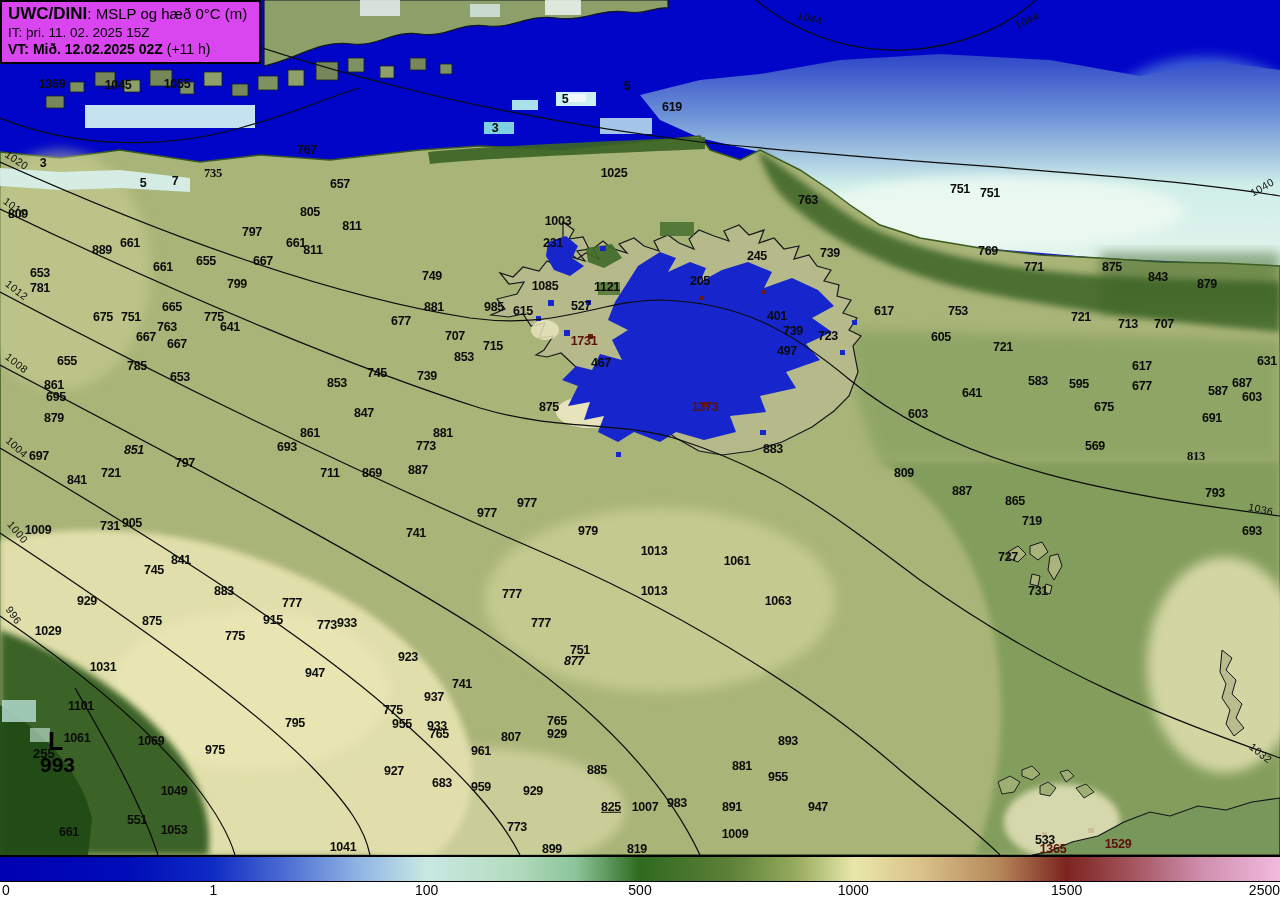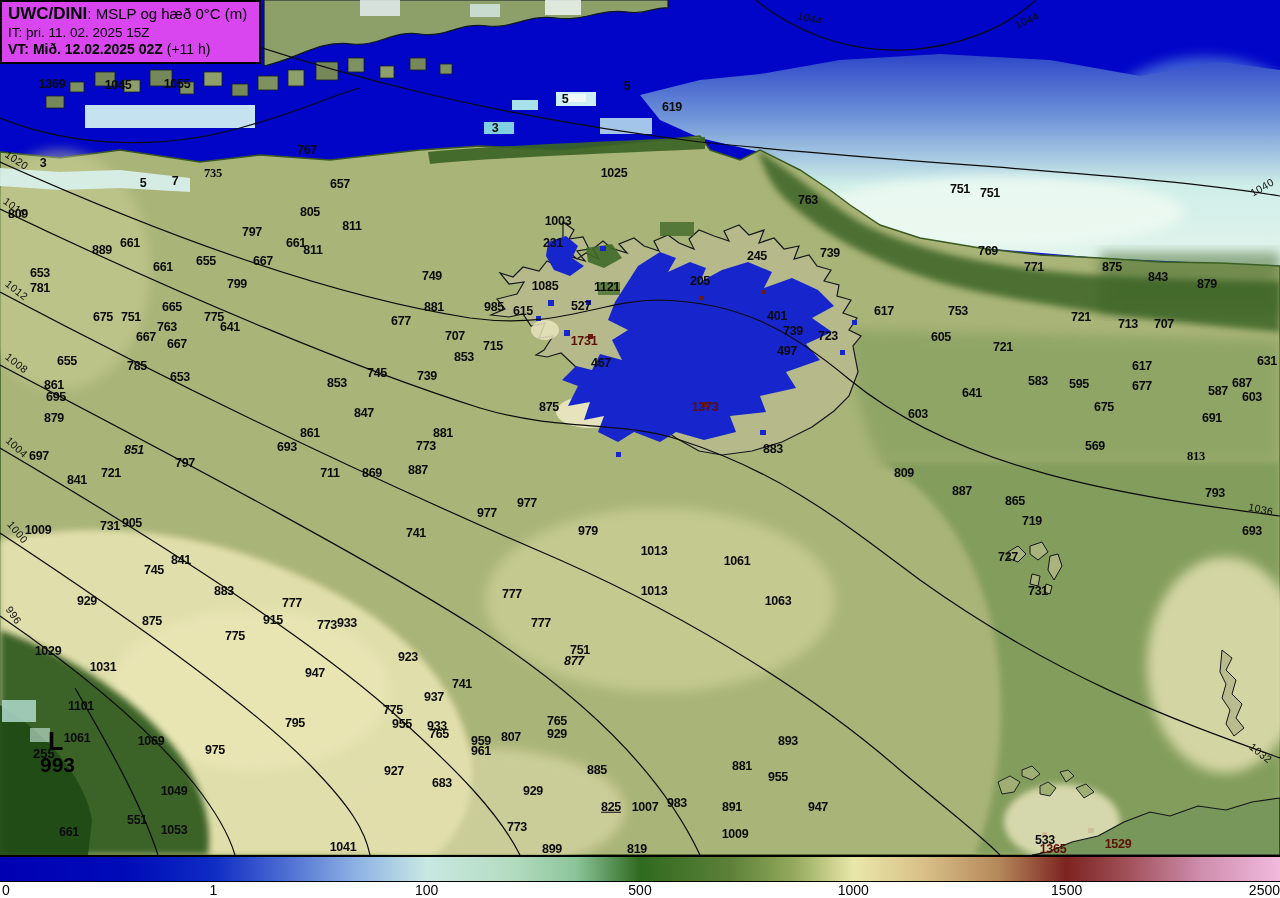--- a/index.html
+++ b/index.html
@@ -338,21 +338,21 @@
         <span class="map-label" style="left: 1038px; top: 591px;">731</span>
         <span class="map-label" style="left: 512px; top: 594px;">777</span>
         <span class="map-label" style="left: 87px; top: 601px;">929</span>
         <span class="map-label" style="left: 778px; top: 601px;">1063</span>
         <span class="map-label" style="left: 292px; top: 603px;">777</span>
         <span class="map-label" style="left: 273px; top: 620px;">915</span>
         <span class="map-label" style="left: 152px; top: 621px;">875</span>
         <span class="map-label" style="left: 541px; top: 623px;">777</span>
         <span class="map-label" style="left: 347px; top: 623px;">933</span>
         <span class="map-label" style="left: 327px; top: 625px;">773</span>
-        <span class="map-label" style="left: 48px; top: 631px; margin-top: 20px;">1029</span>
+        <span class="map-label" style="left: 48px; top: 631px;">1029</span>
         <span class="map-label" style="left: 235px; top: 636px;">775</span>
         <span class="map-label" style="left: 580px; top: 650px;">751</span>
         <span class="map-label" style="left: 408px; top: 657px;">923</span>
         <span class="map-label" style="left: 574px; top: 661px; font-style: italic;">877</span>
         <span class="map-label" style="left: 103px; top: 667px;">1031</span>
         <span class="map-label" style="left: 315px; top: 673px;">947</span>
         <span class="map-label" style="left: 462px; top: 684px;">741</span>
         <span class="map-label" style="left: 434px; top: 697px;">937</span>
         <span class="map-label" style="left: 81px; top: 706px;">1101</span>
         <span class="map-label" style="left: 393px; top: 710px;">775</span>
@@ -366,21 +366,21 @@
         <span class="map-label" style="left: 511px; top: 737px;">807</span>
         <span class="map-label" style="left: 77px; top: 738px;">1061</span>
         <span class="map-label" style="left: 151px; top: 741px;">1069</span>
         <span class="map-label" style="left: 788px; top: 741px;">893</span>
         <span class="map-label" style="left: 481px; top: 751px;">961</span>
         <span class="map-label" style="left: 742px; top: 766px;">881</span>
         <span class="map-label" style="left: 597px; top: 770px;">885</span>
         <span class="map-label" style="left: 394px; top: 771px;">927</span>
         <span class="map-label" style="left: 778px; top: 777px;">955</span>
         <span class="map-label" style="left: 442px; top: 783px;">683</span>
-        <span class="map-label" style="left: 481px; top: 741px;">959</span>
+        <span class="map-label" style="left: 481px; top: 787px;">959</span>
         <span class="map-label" style="left: 533px; top: 791px;">929</span>
         <span class="map-label" style="left: 174px; top: 791px;">1049</span>
         <span class="map-label" style="left: 677px; top: 803px;">983</span>
         <span class="map-label" style="left: 611px; top: 807px; text-decoration: underline;">825</span>
         <span class="map-label" style="left: 645px; top: 807px; text-align: right;">1007</span>
         <span class="map-label" style="left: 732px; top: 807px;">891</span>
         <span class="map-label" style="left: 818px; top: 807px;">947</span>
         <span class="map-label" style="left: 137px; top: 820px;">551</span>
         <span class="map-label" style="left: 517px; top: 827px;">773</span>
         <span class="map-label" style="left: 174px; top: 830px;">1053</span>

